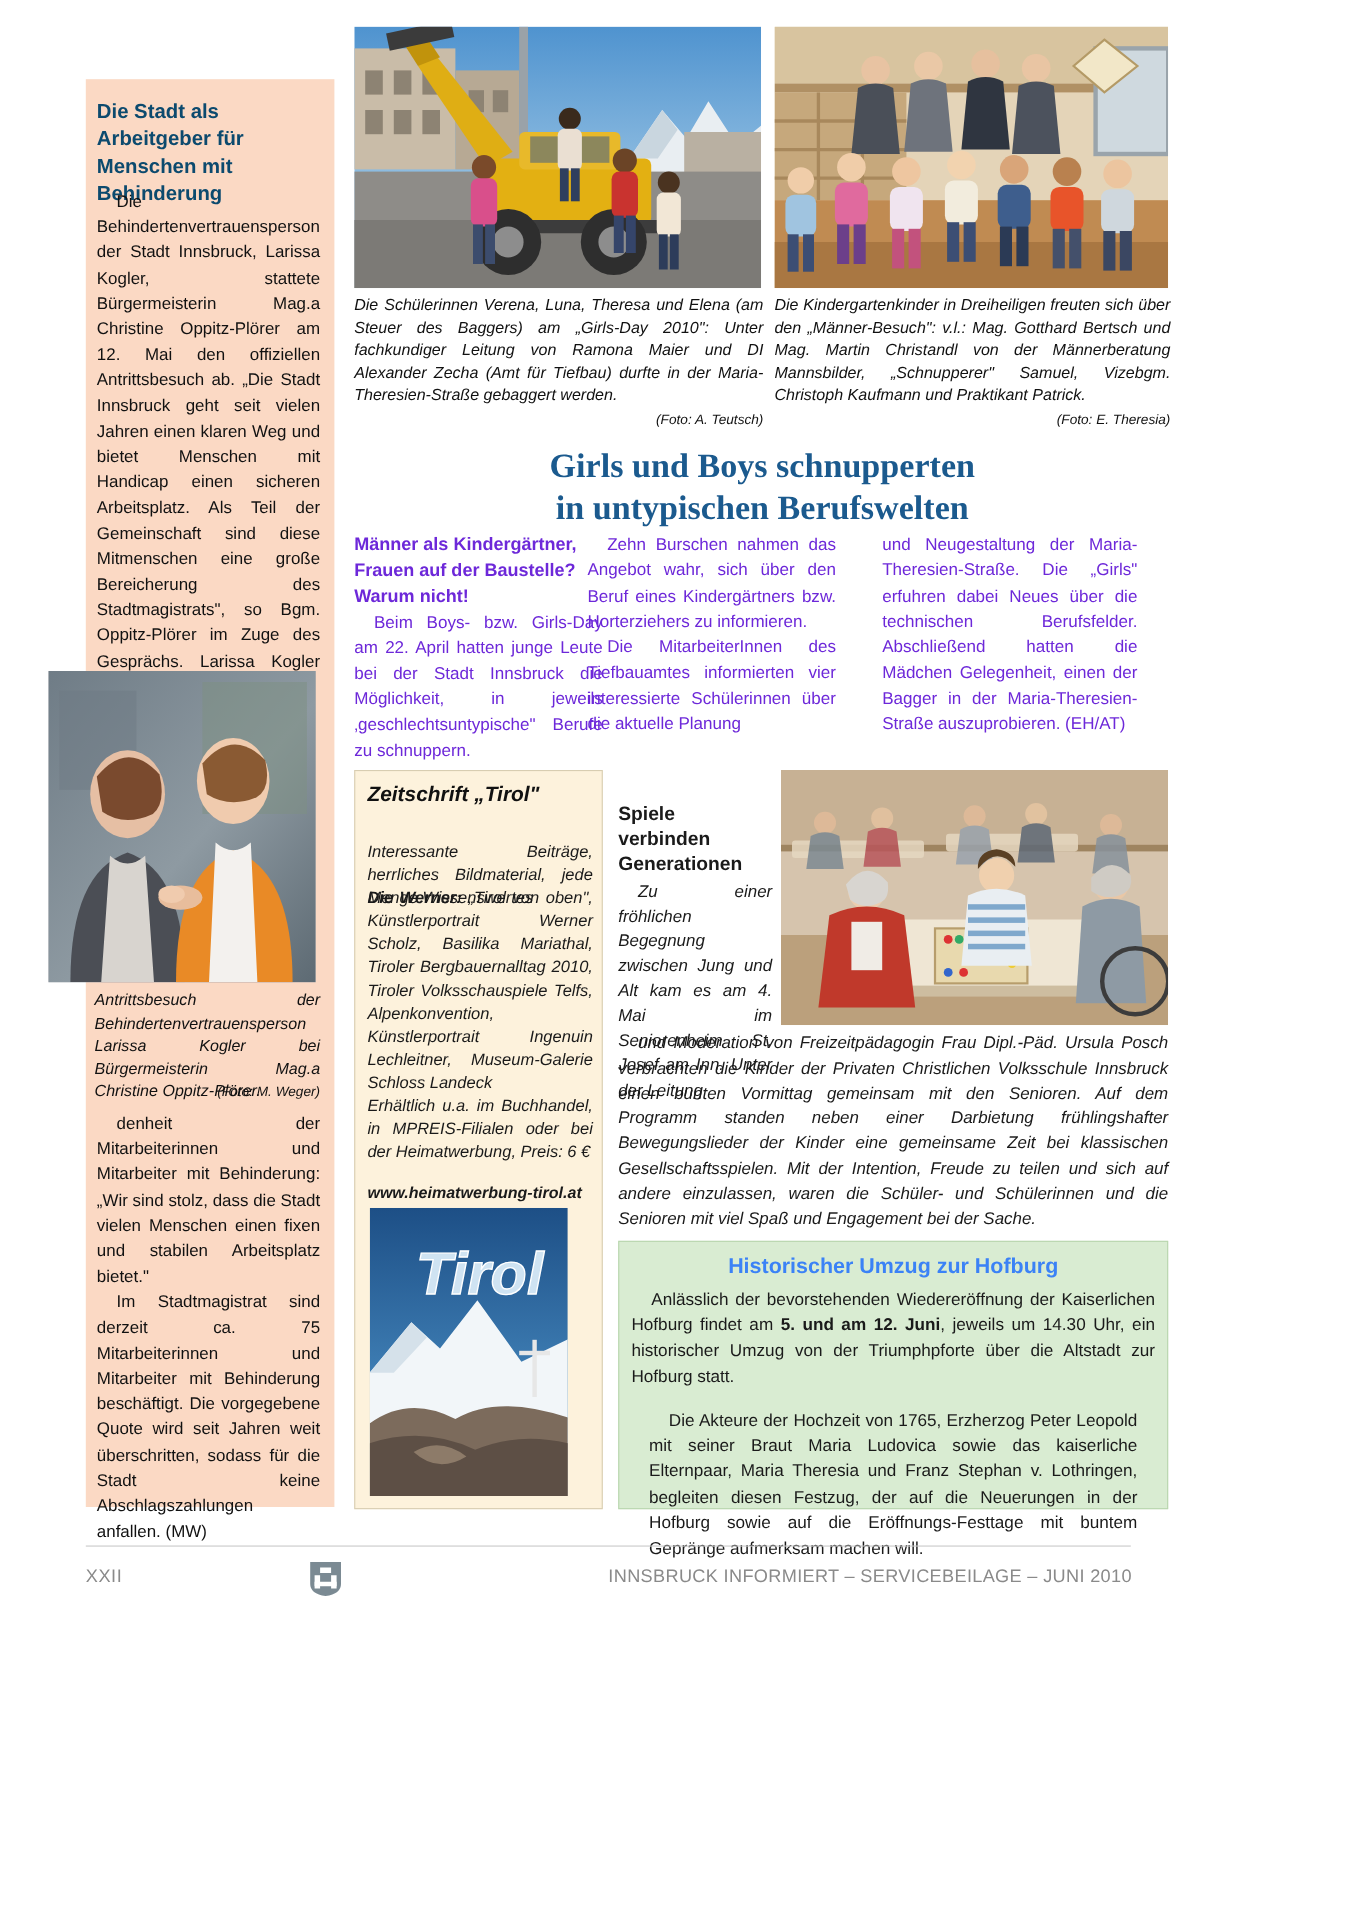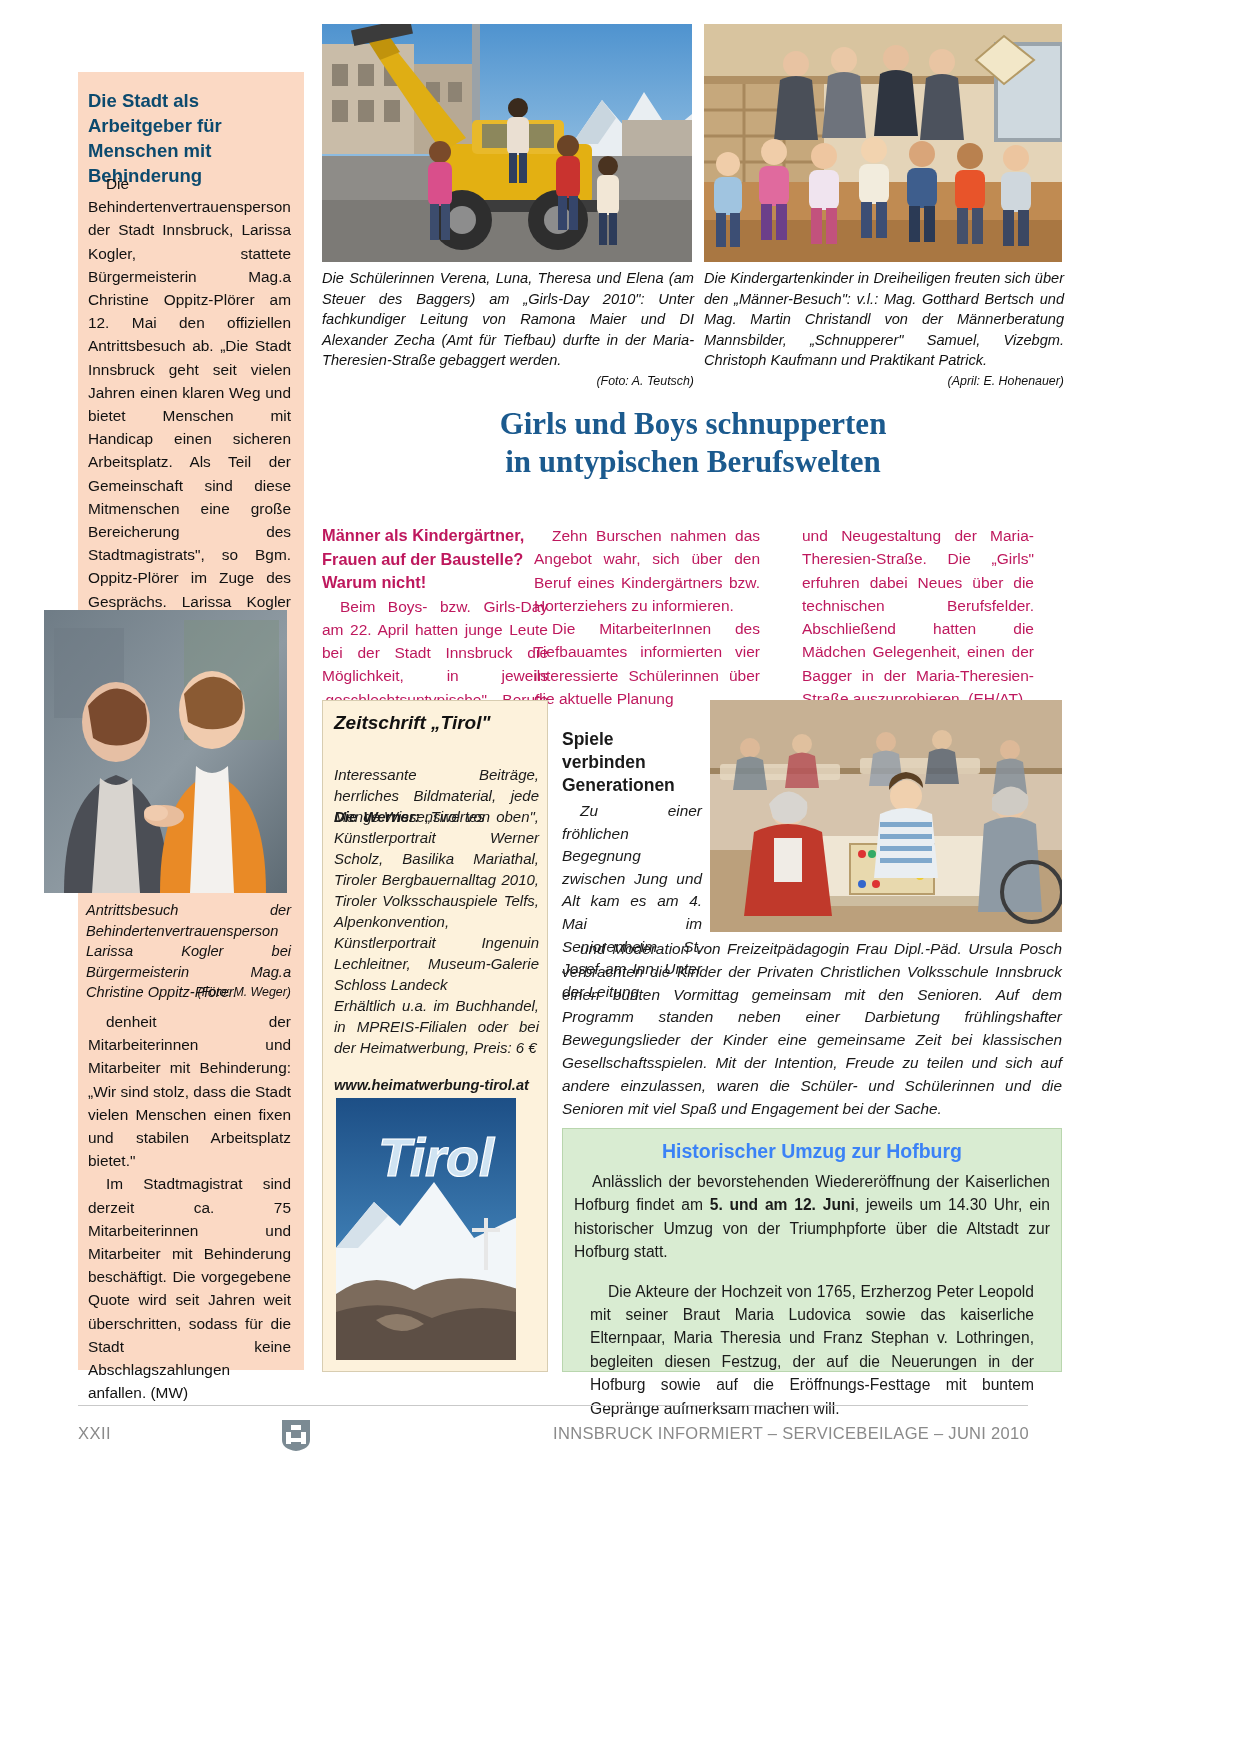--- a/index.html
+++ b/index.html
@@ -143,22 +143,21 @@
     line-height: 38px;
     color: #1b5a8e;
   }
 
   
   .art-col {
     position: absolute;
     top: 484px;
     font-size: 15.5px;
     line-height: 23.3px;
-    color: #be185d;
-    margin-top: 40px;
+    color: #6d28d9;
   }
   #art-c1 { left: 322px; width: 226px; }
   #art-c2 { left: 534px; width: 226px; }
   #art-c3 { left: 802px; width: 232px; }
   .art-sub {
     font-weight: bold;
     font-size: 16.4px;
     line-height: 23.5px;
   }
   .ind { text-indent: 18px; }
@@ -535,21 +534,21 @@
     </svg>
   </div>
 
   <div id="cap-bagger" class="cap just">
     <span>Die Schülerinnen Verena, Luna, Theresa und Elena (am Steuer des Baggers) am „Girls-Day 2010": Unter fachkundiger Leitung von Ramona Maier und DI Alexander Zecha (Amt für Tiefbau) durfte in der Maria-Theresien-Straße gebaggert werden.</span>
     <span class="credit credit-right">(Foto: A. Teutsch)</span>
   </div>
 
   <div id="cap-kinder" class="cap just">
     <span>Die Kindergartenkinder in Dreiheiligen freuten sich über den „Männer-Besuch": v.l.: Mag. Gotthard Bertsch und Mag. Martin Christandl von der Männerberatung Mannsbilder, „Schnupperer" Samuel, Vizebgm. Christoph Kaufmann und Praktikant Patrick.</span>
-    <span class="credit credit-right">(April: E. Hohenauer)</span>
+    <span class="credit credit-right">(Foto: E. Theresia)</span>
   </div>
 
   <div id="main-head">
     <div>Girls und Boys schnupperten</div>
     <div>in untypischen Berufswelten</div>
   </div>
 
   <div id="art-c1" class="art-col">
     <div class="art-sub">Männer als Kindergärtner, Frauen auf der Baustelle? Warum nicht!</div>
     <p class="just ind" style="margin:0">Beim Boys- bzw. Girls-Day am 22. April hatten junge Leute bei der Stadt Innsbruck die Möglichkeit, in jeweils ‚geschlechtsuntypische" Berufe zu schnuppern.</p>

